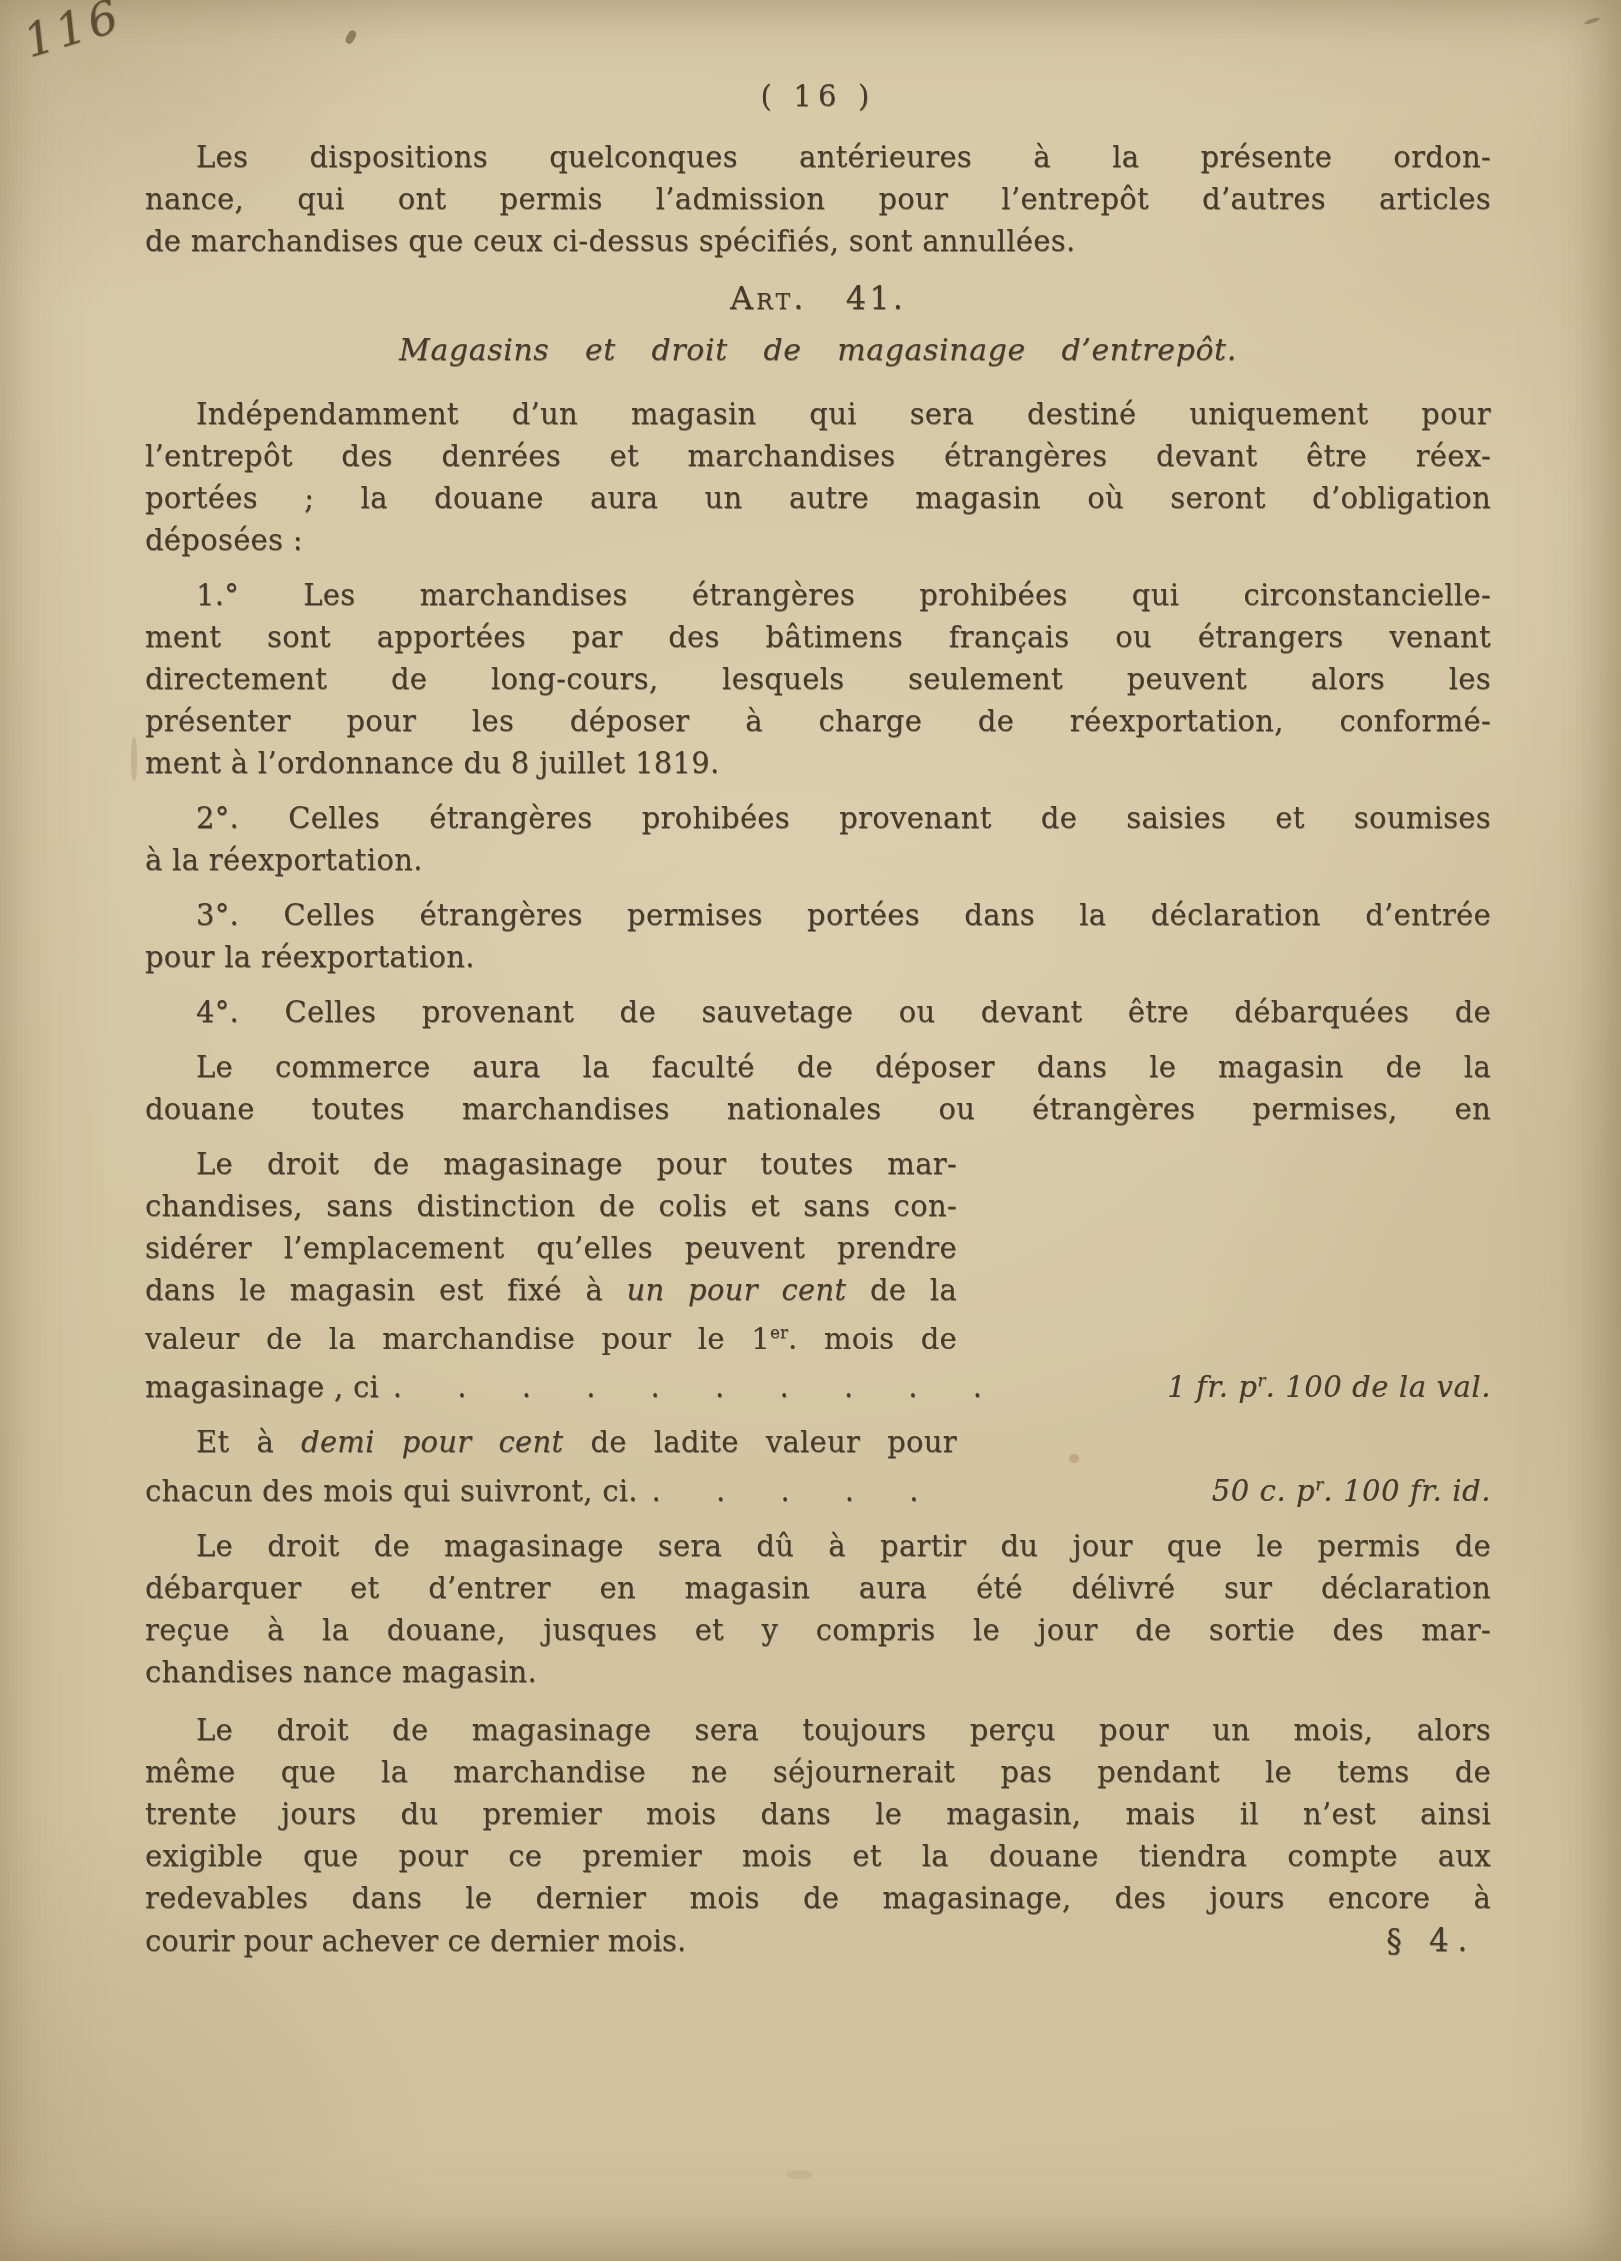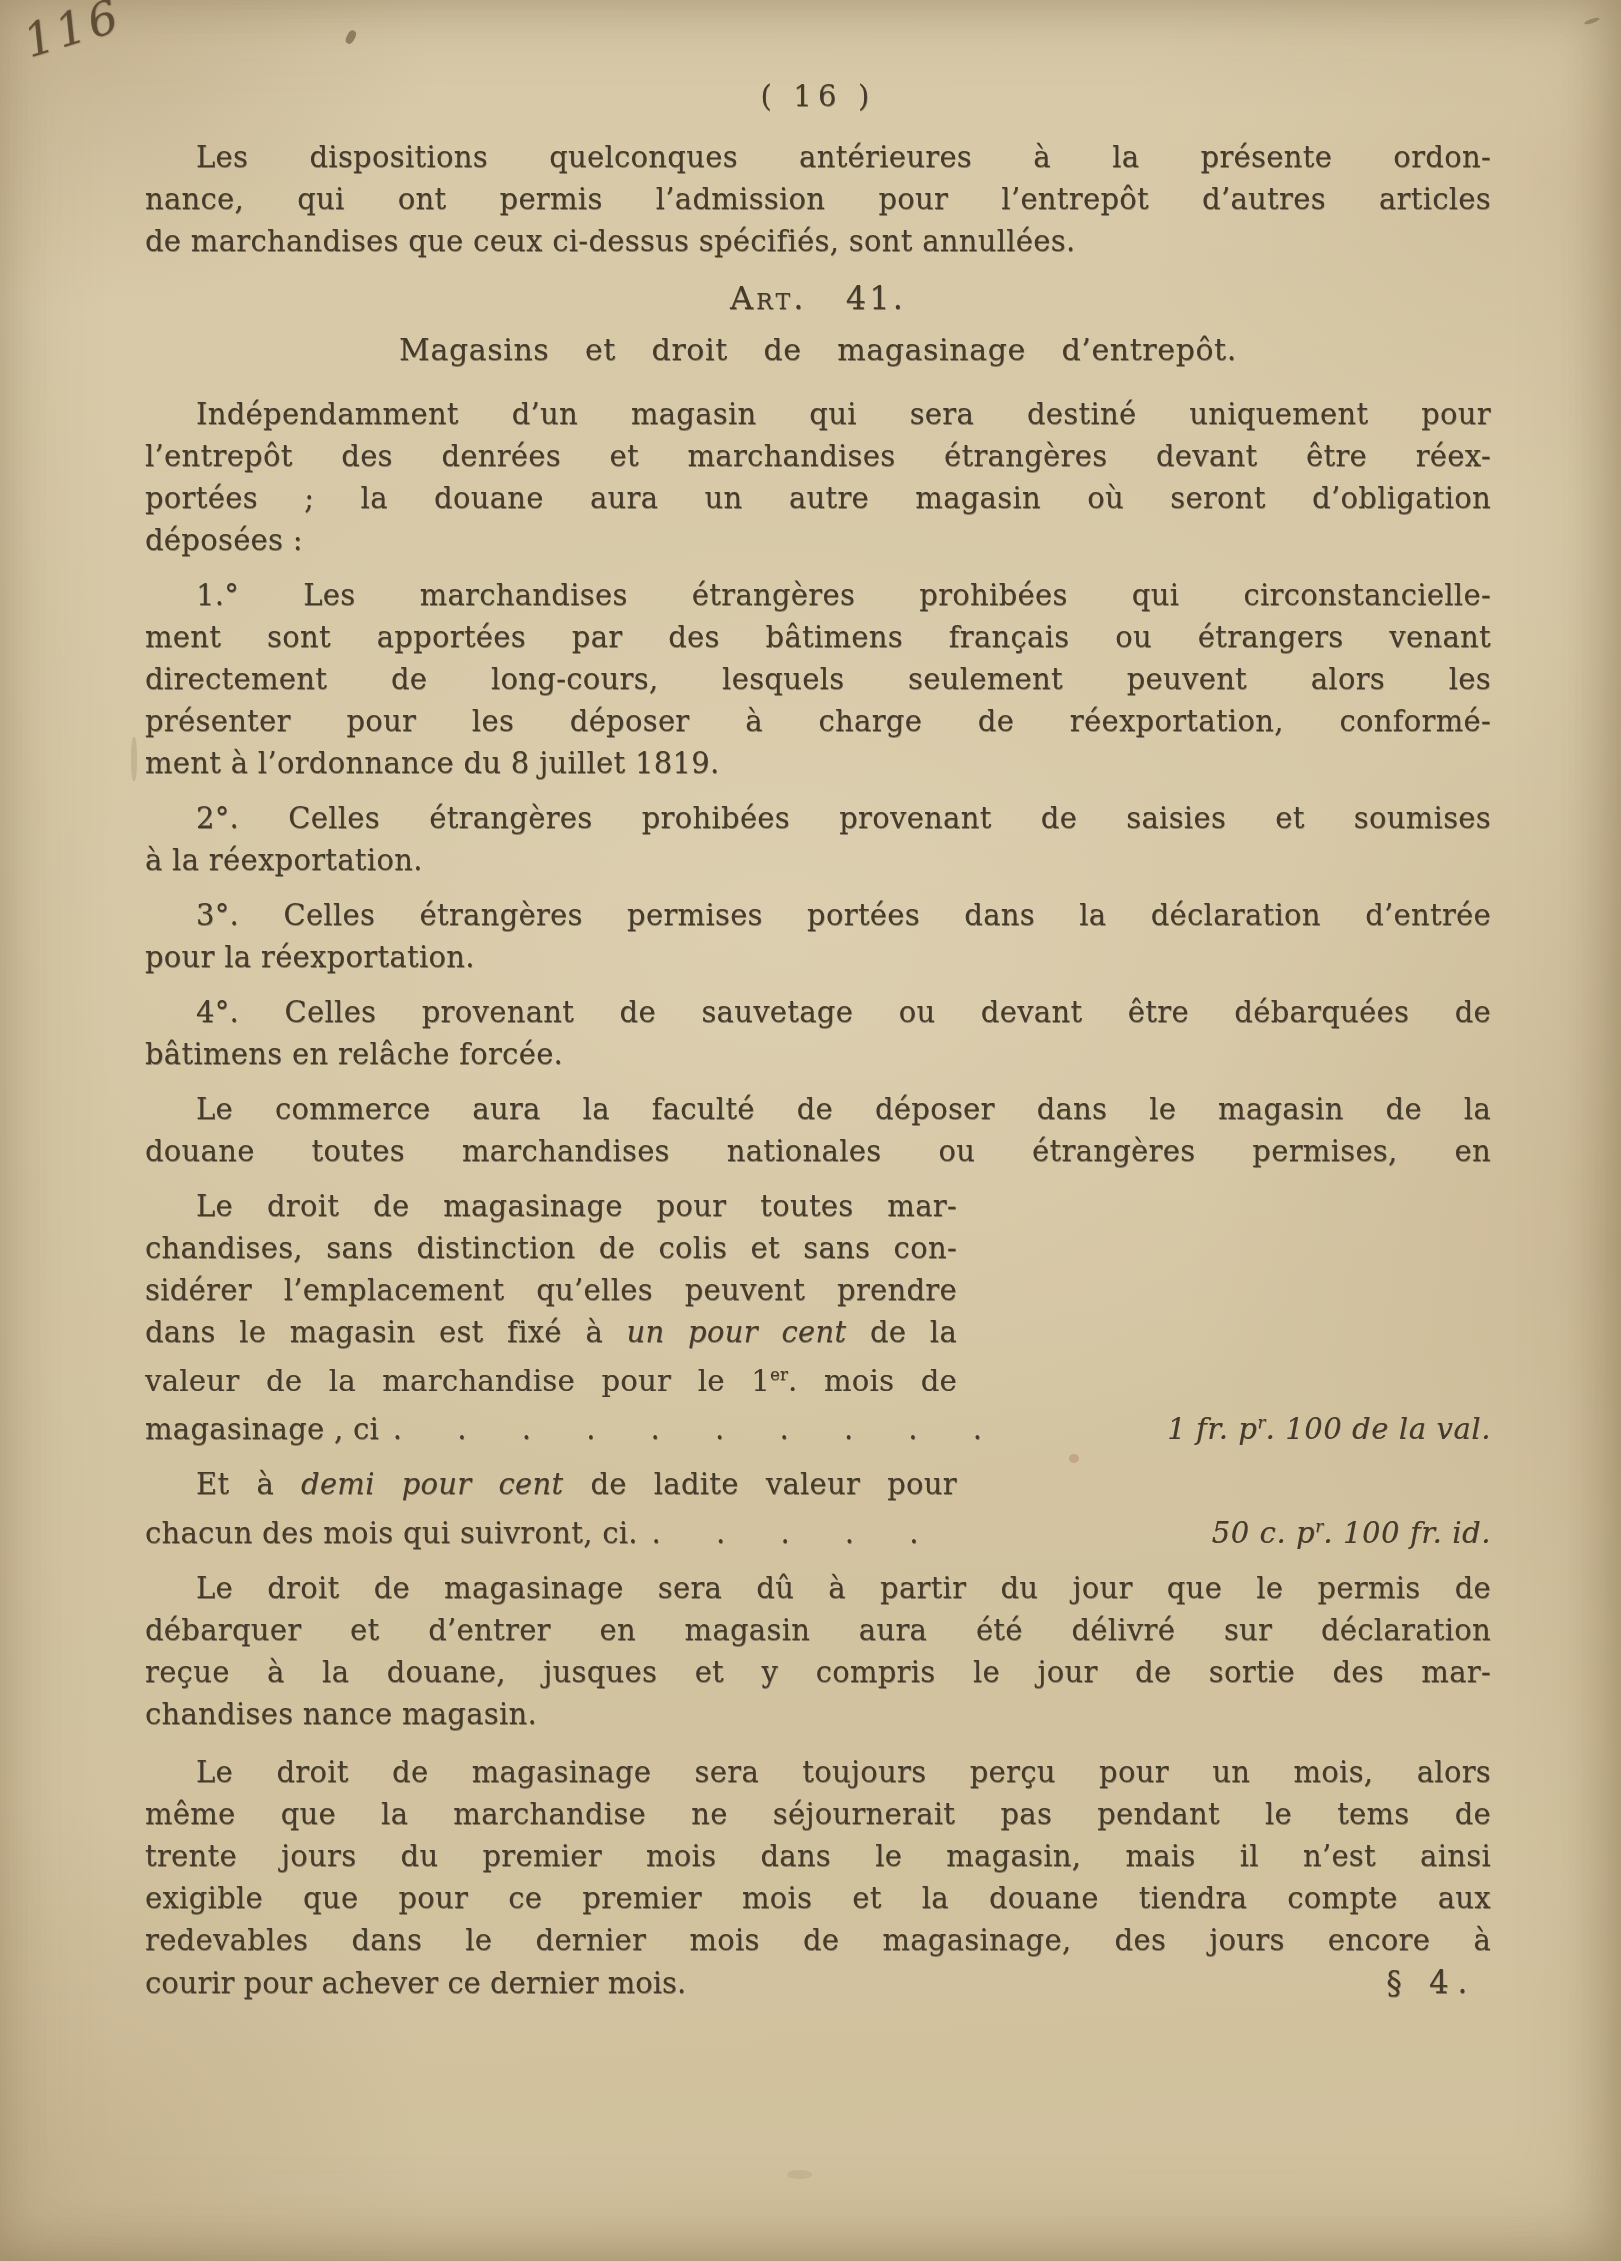--- a/index.html
+++ b/index.html
@@ -57,20 +57,21 @@
   }
   .art-heading{
     text-align:center;
     font-variant:small-caps;
     font-size:32px; line-height:46px;
     letter-spacing:3.1px; word-spacing:26px;
     margin:7.5px 0 6.2px 0;
   }
   .art-subtitle{
     text-align:center;
+    font-style:italic;
     font-size:30px; line-height:45px;
     word-spacing:.85em; letter-spacing:0.6px;
     margin:0 0 21px 0;
   }
   .fee-col{ width:812px; }
   .feerow{
     display:flex; align-items:baseline;
     font-size:29px; line-height:42px;
   }
   .feerow .lbl{ white-space:nowrap; letter-spacing:0.3px; }
@@ -137,21 +138,20 @@
     <div class="ln endl">à la réexportation.</div>
   </div>
 
   <div class="para">
     <div class="ln ind">3°. Celles étrangères permises portées dans la déclaration d’entrée</div>
     <div class="ln endl">pour la réexportation.</div>
   </div>
 
   <div class="para">
     <div class="ln ind">4°. Celles provenant de sauvetage ou devant être débarquées de</div>
-    <div class="ln endl">bâtimens en relâche forcée.</div>
   </div>
 
   <div class="para">
     <div class="ln ind">Le commerce aura la faculté de déposer dans le magasin de la</div>
     <div class="ln">douane toutes marchandises nationales ou étrangères permises, en</div>
   </div>
 
   <div class="para">
     <div class="fee-col">
       <div class="ln ind">Le droit de magasinage pour toutes mar-</div>

